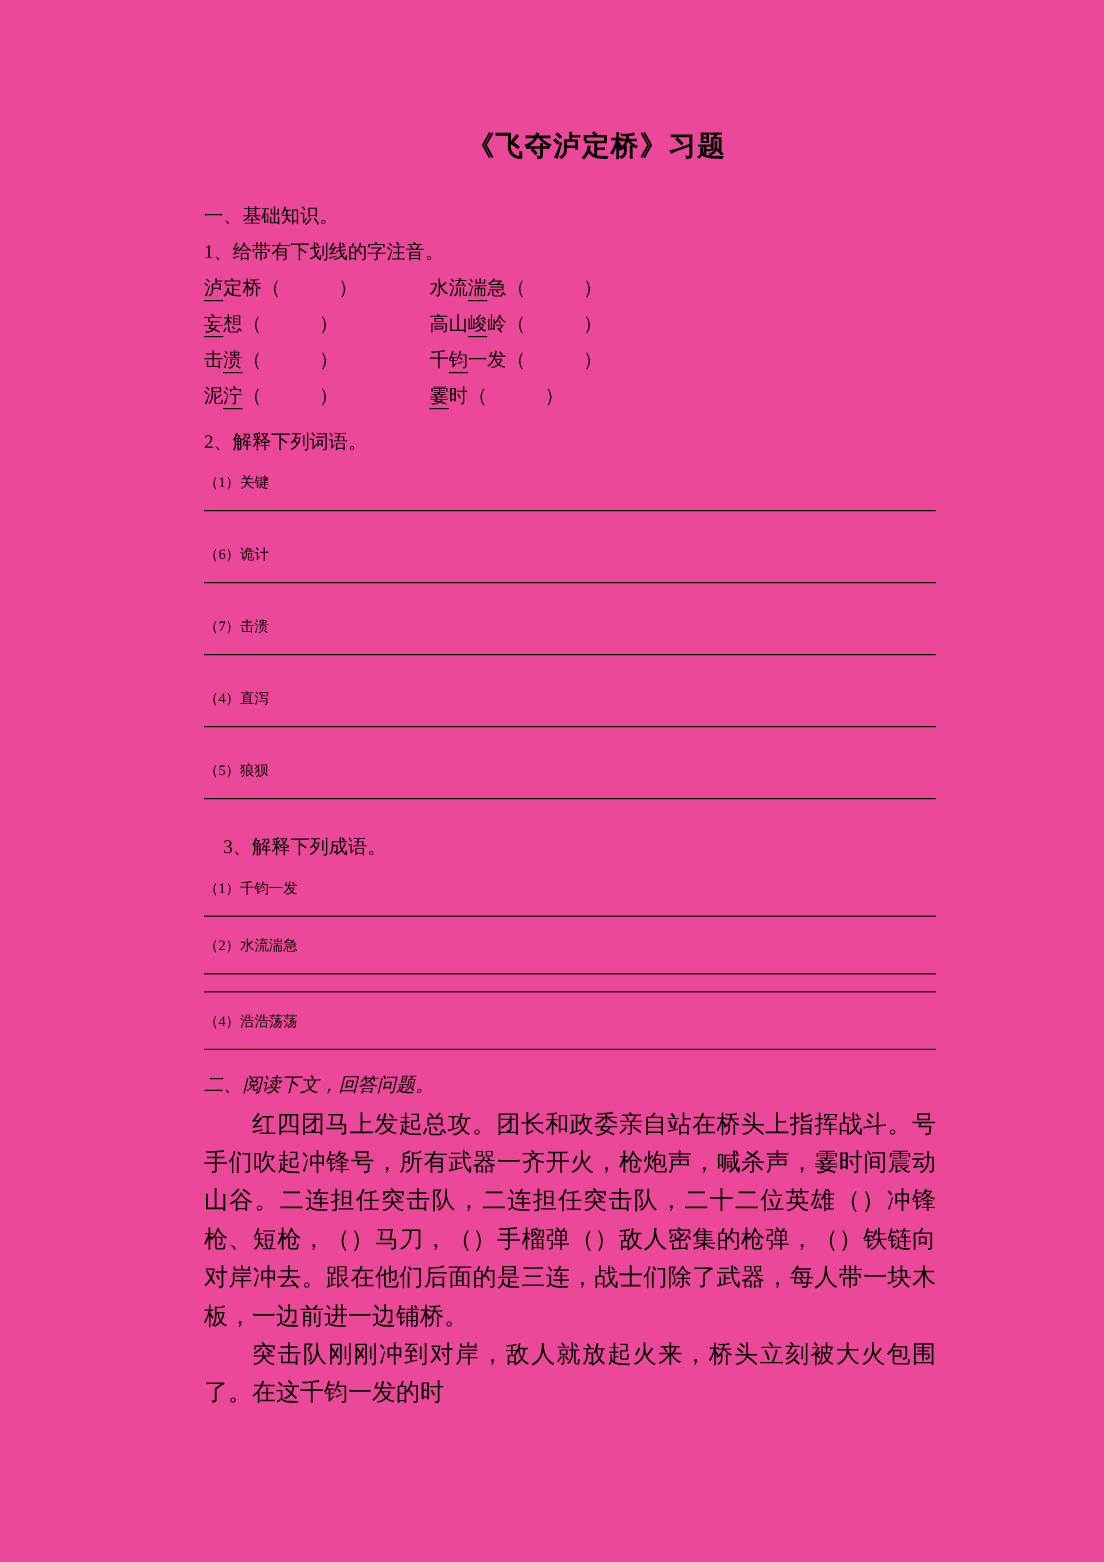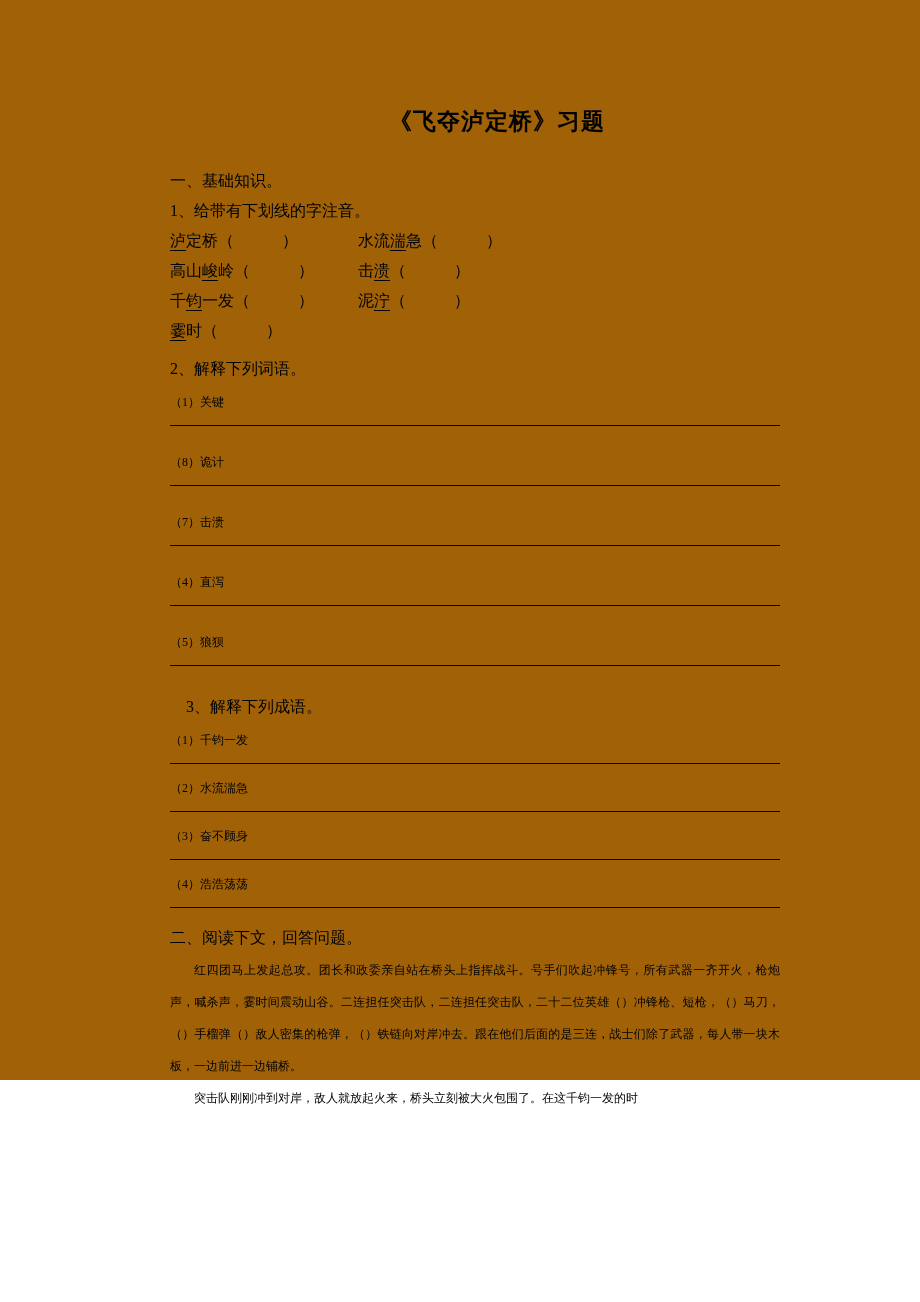--- a/index.html
+++ b/index.html
@@ -6,23 +6,23 @@
   html, body { background: #ffffff; }
   body {
     width: 920px;
     height: 1302px;
     overflow: hidden;
     color: #000;
     font-family: "Liberation Serif", "DejaVu Serif", serif;
   }
   .page {
     width: 920px;
-    height: 1080px;
+    height: 1302px;
     padding: 106px 96px 0 170px;
-    background: #a16207;
+    background: #ec4899;
   }
   .doc-title {
     text-align: center;
     font-size: 23px;
     font-weight: bold;
     line-height: 32px;
     margin-bottom: 28px;
     letter-spacing: 1px;
   }
   .h-line {
@@ -50,58 +50,60 @@
   }
   .rule {
     border-bottom: 1px solid #000;
     height: 1px;
     width: 610px;
   }
   .sec2 { margin-top: 0; }
   .sec2-h {
     font-size: 16px;
     line-height: 32px;
+    font-style: italic;
   }
   .para {
-    font-size: 12px;
+    font-size: 20px;
     line-height: 32px;
     text-align: justify;
     text-indent: 2em;
     width: 610px;
   }
 </style>
 </head>
 <body>
 
 <div class="page">
 
   <div class="doc-title">《飞夺泸定桥》习题</div>
 
   <div class="h-line">一、基础知识。</div>
 
   <div class="h-line">1、给带有下划线的字注音。</div>
 
   <div class="py-grid">
     <div class="py-item"><span></span><span class="u-char">泸</span><span>定桥</span><span>（　　　）</span></div>
     <div class="py-item"><span>水流</span><span class="u-char">湍</span><span>急</span><span>（　　　）</span></div>
+    <div class="py-item"><span></span><span class="u-char">妄</span><span>想</span><span>（　　　）</span></div>
     <div class="py-item"><span>高山</span><span class="u-char">峻</span><span>岭</span><span>（　　　）</span></div>
     <div class="py-item"><span>击</span><span class="u-char">溃</span><span></span><span>（　　　）</span></div>
     <div class="py-item"><span>千</span><span class="u-char">钧</span><span>一发</span><span>（　　　）</span></div>
     <div class="py-item"><span>泥</span><span class="u-char">泞</span><span></span><span>（　　　）</span></div>
     <div class="py-item"><span></span><span class="u-char">霎</span><span>时</span><span>（　　　）</span></div>
   </div>
 
   <div class="h-line" style="margin-bottom:8px;">2、解释下列词语。</div>
 
   <div class="blank-item">
     <div class="lbl">（1）关键</div>
     <div class="rule"></div>
   </div>
   <div class="blank-item">
-    <div class="lbl">（8）诡计</div>
+    <div class="lbl">（6）诡计</div>
     <div class="rule"></div>
   </div>
   <div class="blank-item">
     <div class="lbl">（7）击溃</div>
     <div class="rule"></div>
   </div>
   <div class="blank-item">
     <div class="lbl">（4）直泻</div>
     <div class="rule"></div>
   </div>
@@ -114,21 +116,20 @@
 
   <div class="blank-item wide">
     <div class="lbl">（1）千钧一发</div>
     <div class="rule"></div>
   </div>
   <div class="blank-item wide">
     <div class="lbl">（2）水流湍急</div>
     <div class="rule"></div>
   </div>
   <div class="blank-item wide">
-    <div class="lbl">（3）奋不顾身</div>
     <div class="rule"></div>
   </div>
   <div class="blank-item wide">
     <div class="lbl">（4）浩浩荡荡</div>
     <div class="rule"></div>
   </div>
 
   <div class="sec2">
     <div class="sec2-h">二、阅读下文，回答问题。</div>
     <p class="para">红四团马上发起总攻。团长和政委亲自站在桥头上指挥战斗。号手们吹起冲锋号，所有武器一齐开火，枪炮声，喊杀声，霎时间震动山谷。二连担任突击队，二连担任突击队，二十二位英雄（）冲锋枪、短枪，（）马刀，（）手榴弹（）敌人密集的枪弹，（）铁链向对岸冲去。跟在他们后面的是三连，战士们除了武器，每人带一块木板，一边前进一边铺桥。</p>

